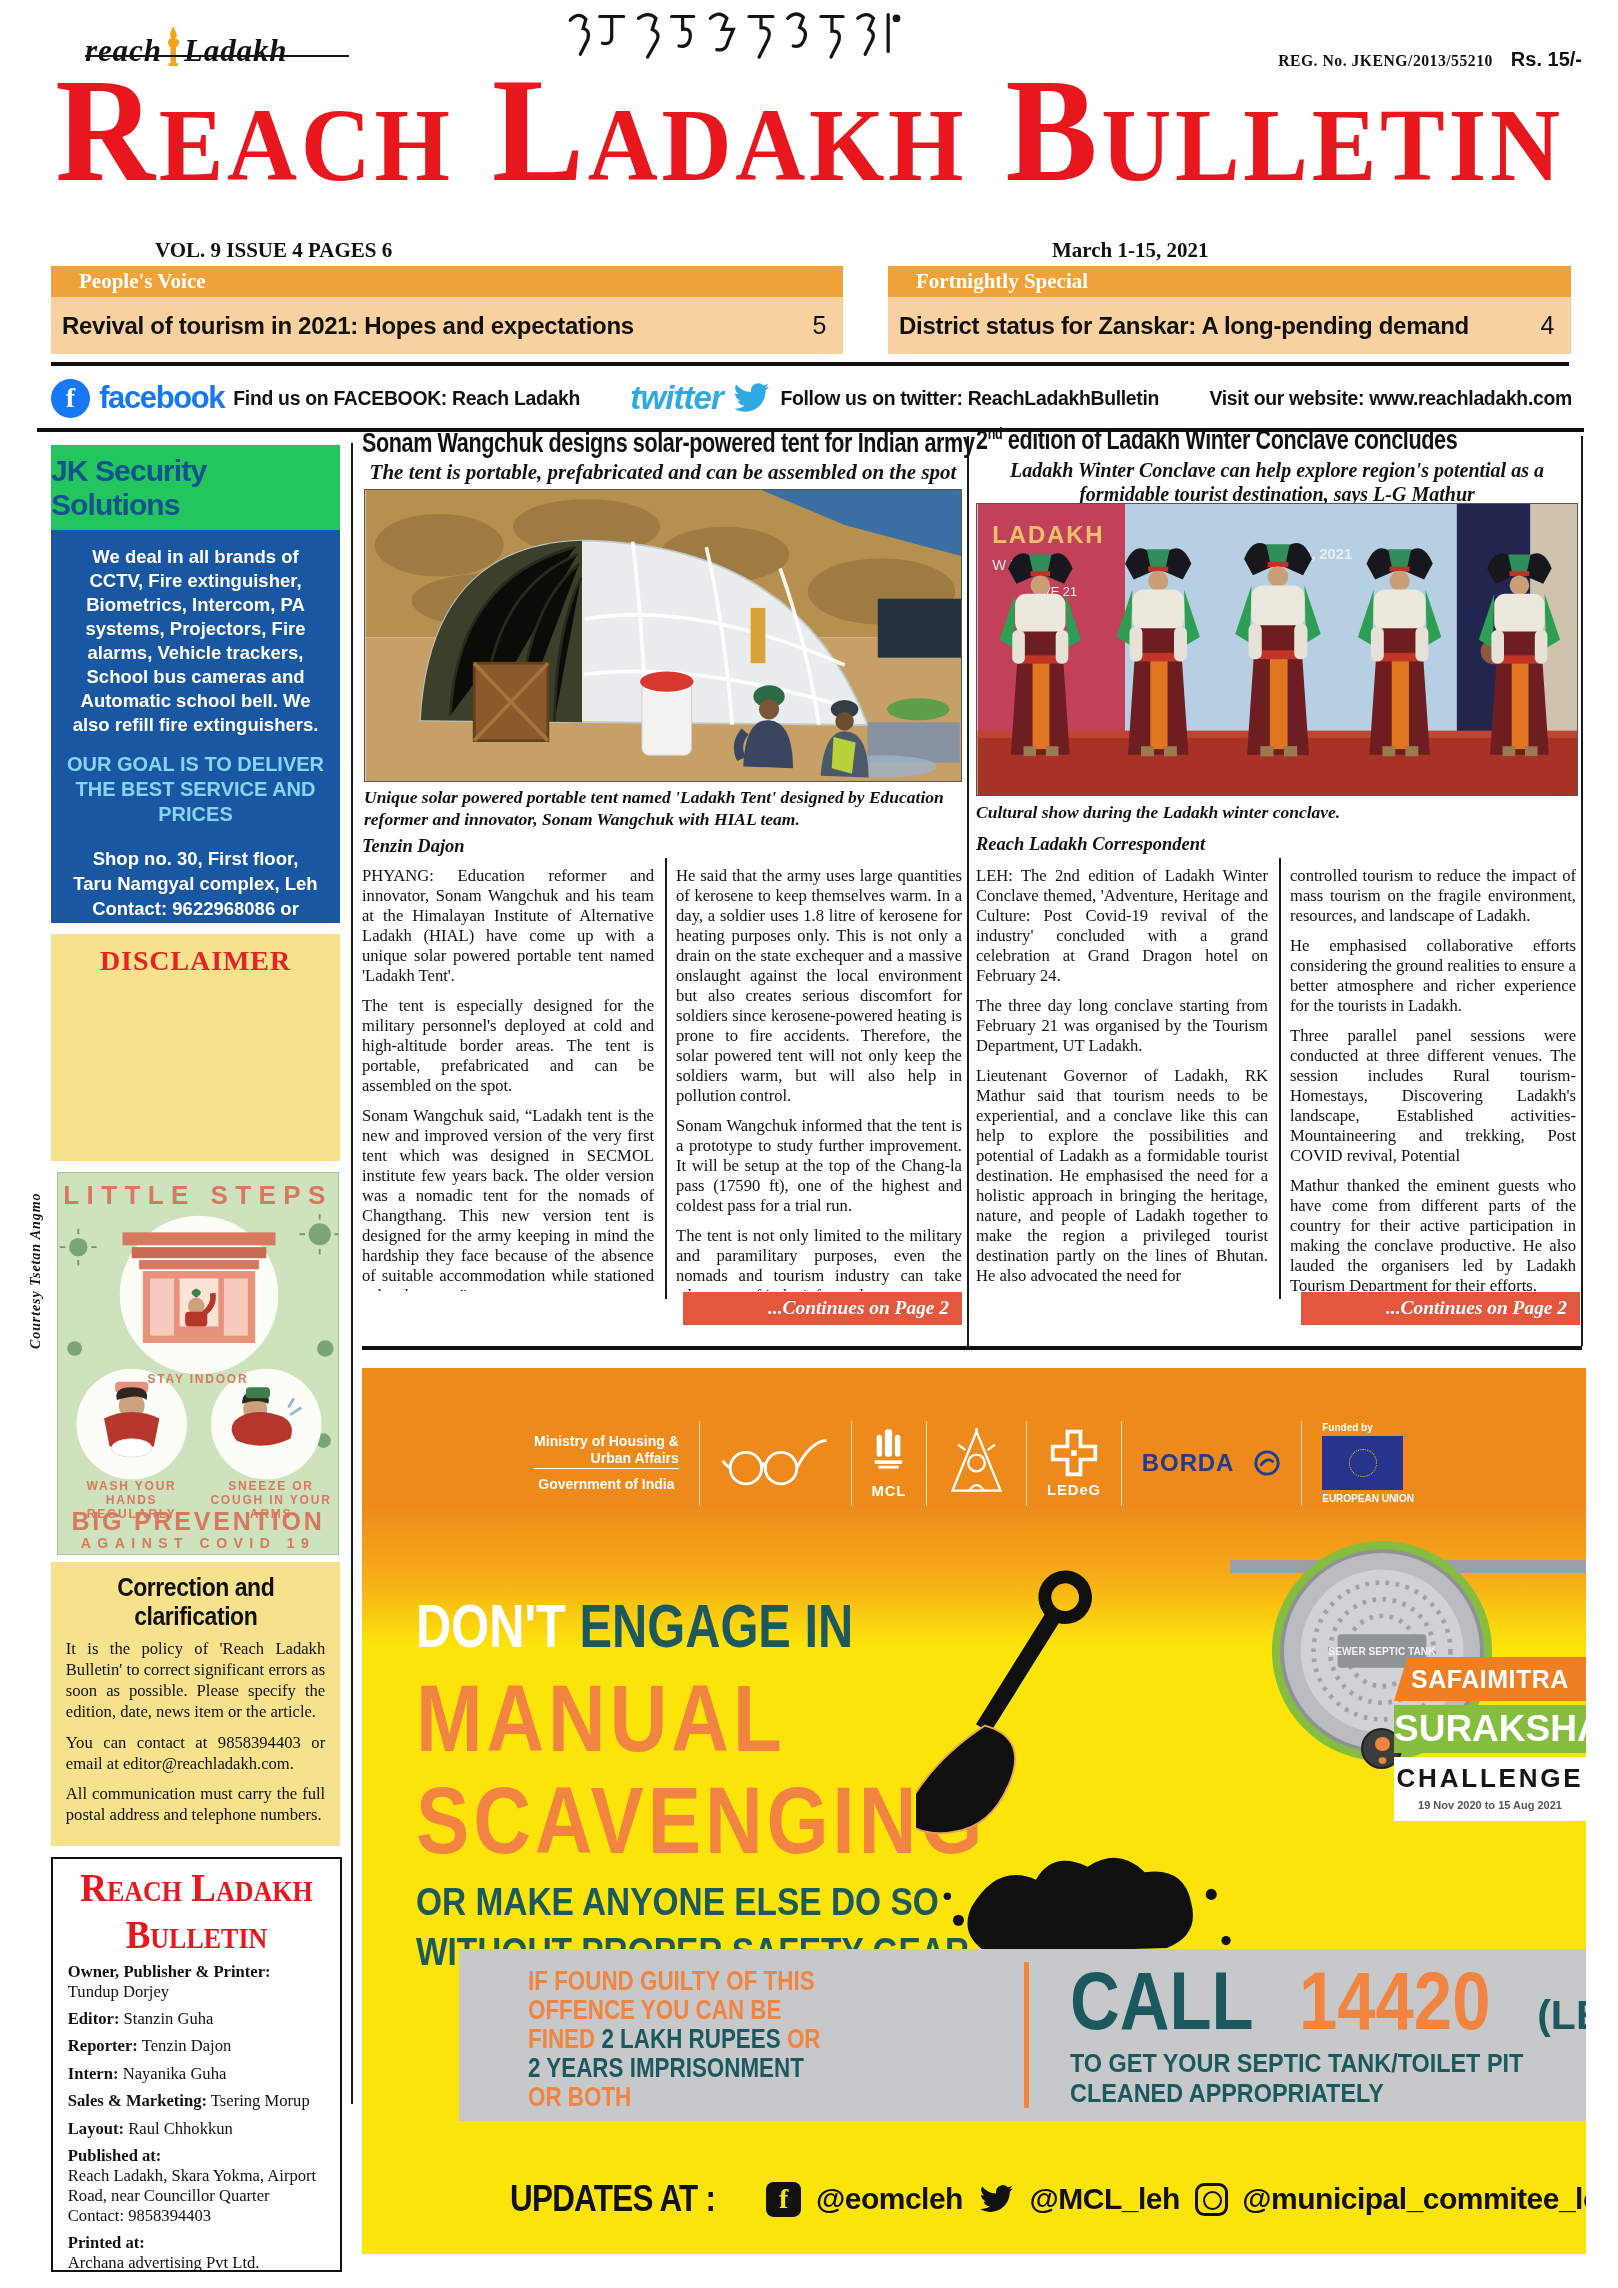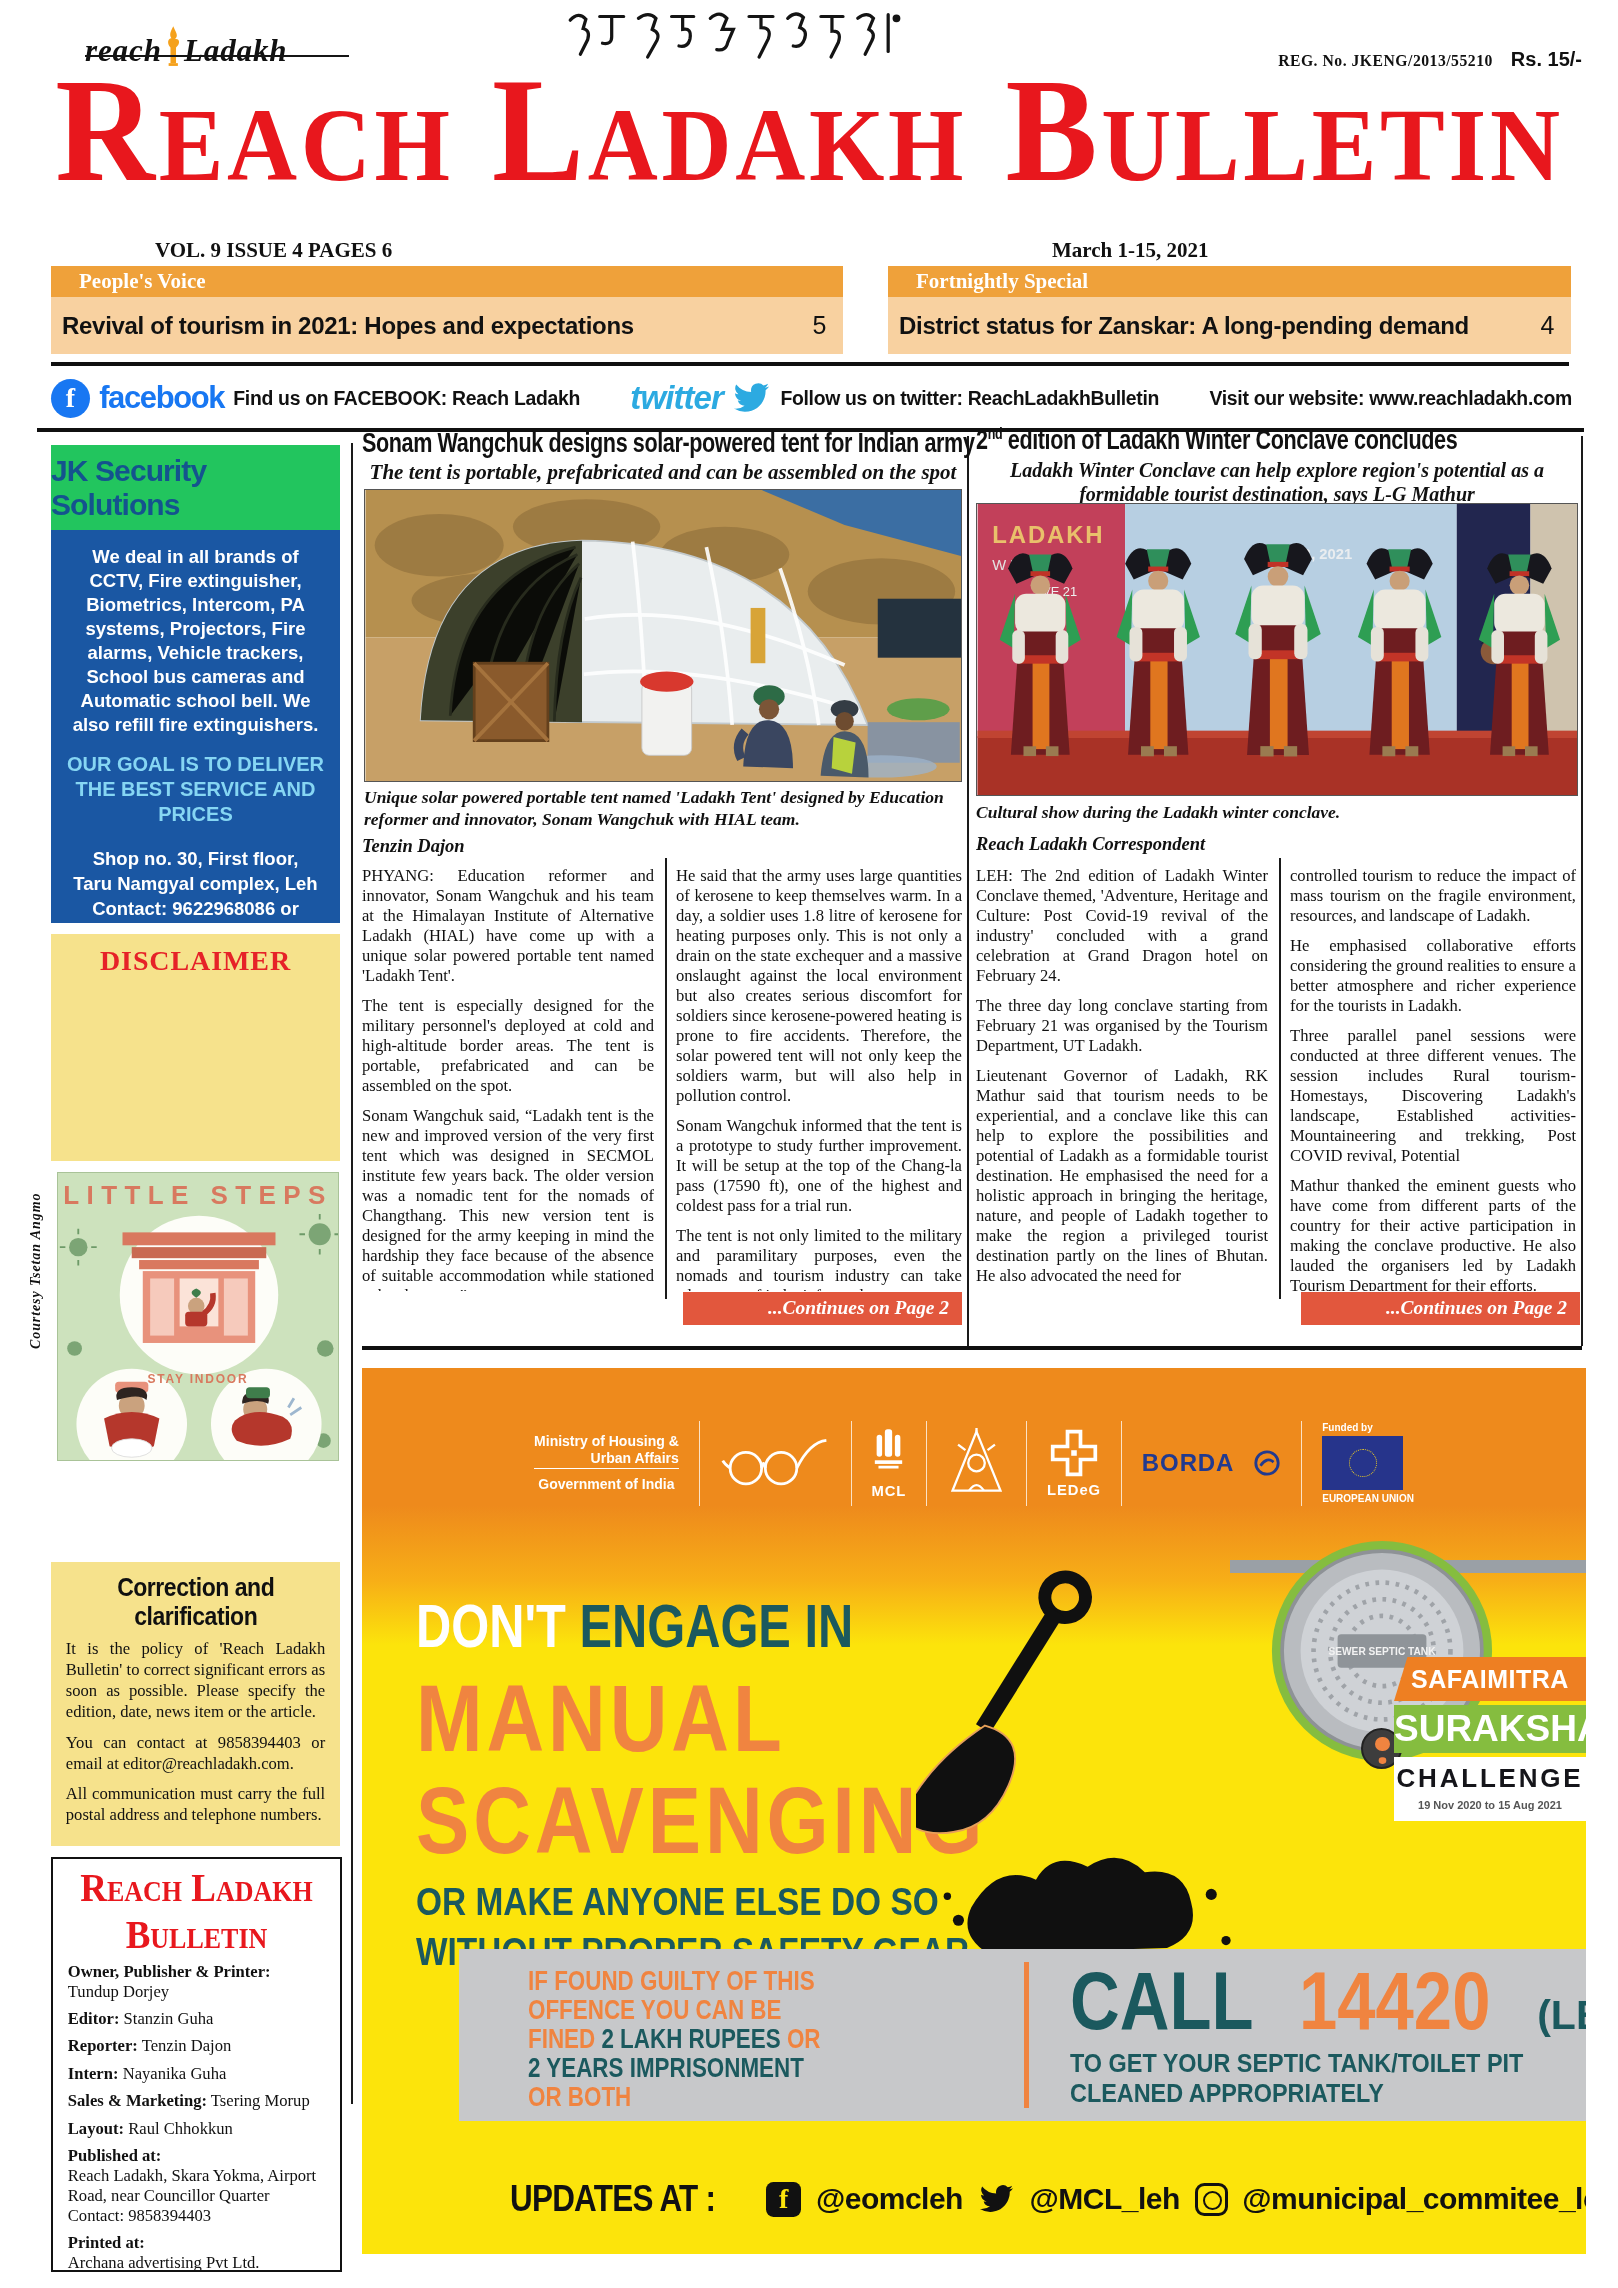--- a/index.html
+++ b/index.html
@@ -73,21 +73,21 @@
   #disclaimer { top:934px; height:227px; }
   #disclaimer h3 { text-align:center; color:#e62228; font:700 28px "Liberation Serif", serif; letter-spacing:0.9px; margin-bottom:7.4px; }
   .box-text { font:400 16.6px "Liberation Serif", serif; line-height:21px; text-align:justify; }
 
   #correction { top:1562px; height:284px; }
   #correction h3 { text-align:center; color:#101010; font:800 25px "Liberation Sans", sans-serif;
                    letter-spacing:-0.5px; margin-bottom:7.4px; transform:scaleX(.92); }
   #correction p { margin-bottom:9.2px; }
 
   
-  #little-steps { position:absolute; left:57px; top:1172px; width:282px; height:289px;
+  #little-steps { position:absolute; left:57px; top:1172px; width:282px; height:383px;
                   background:#cde2bd; border:0.9px solid #a9c398; overflow:hidden; }
   #ls-title { position:absolute; top:7.4px; width:100%; text-align:center; color:#d8795f;
               font:800 26px "Liberation Sans", sans-serif; letter-spacing:7.4px; }
   #ls-svg { position:absolute; top:37px; left:0; }
   .ls-cap { position:absolute; text-align:center; color:#d8795f; font:800 12px "Liberation Sans", sans-serif; letter-spacing:1.8px; }
   #ls-cap-stay   { top:199px; left:0; width:100%; }
   #ls-cap-wash   { top:306px; left:4.6px;  width:138px; }
   #ls-cap-sneeze { top:306px; left:146px; width:134px; }
   #ls-footer1 { position:absolute; top:334px; width:100%; text-align:center; color:#d8795f;
                 font:800 25px "Liberation Sans", sans-serif; letter-spacing:2.8px; }

